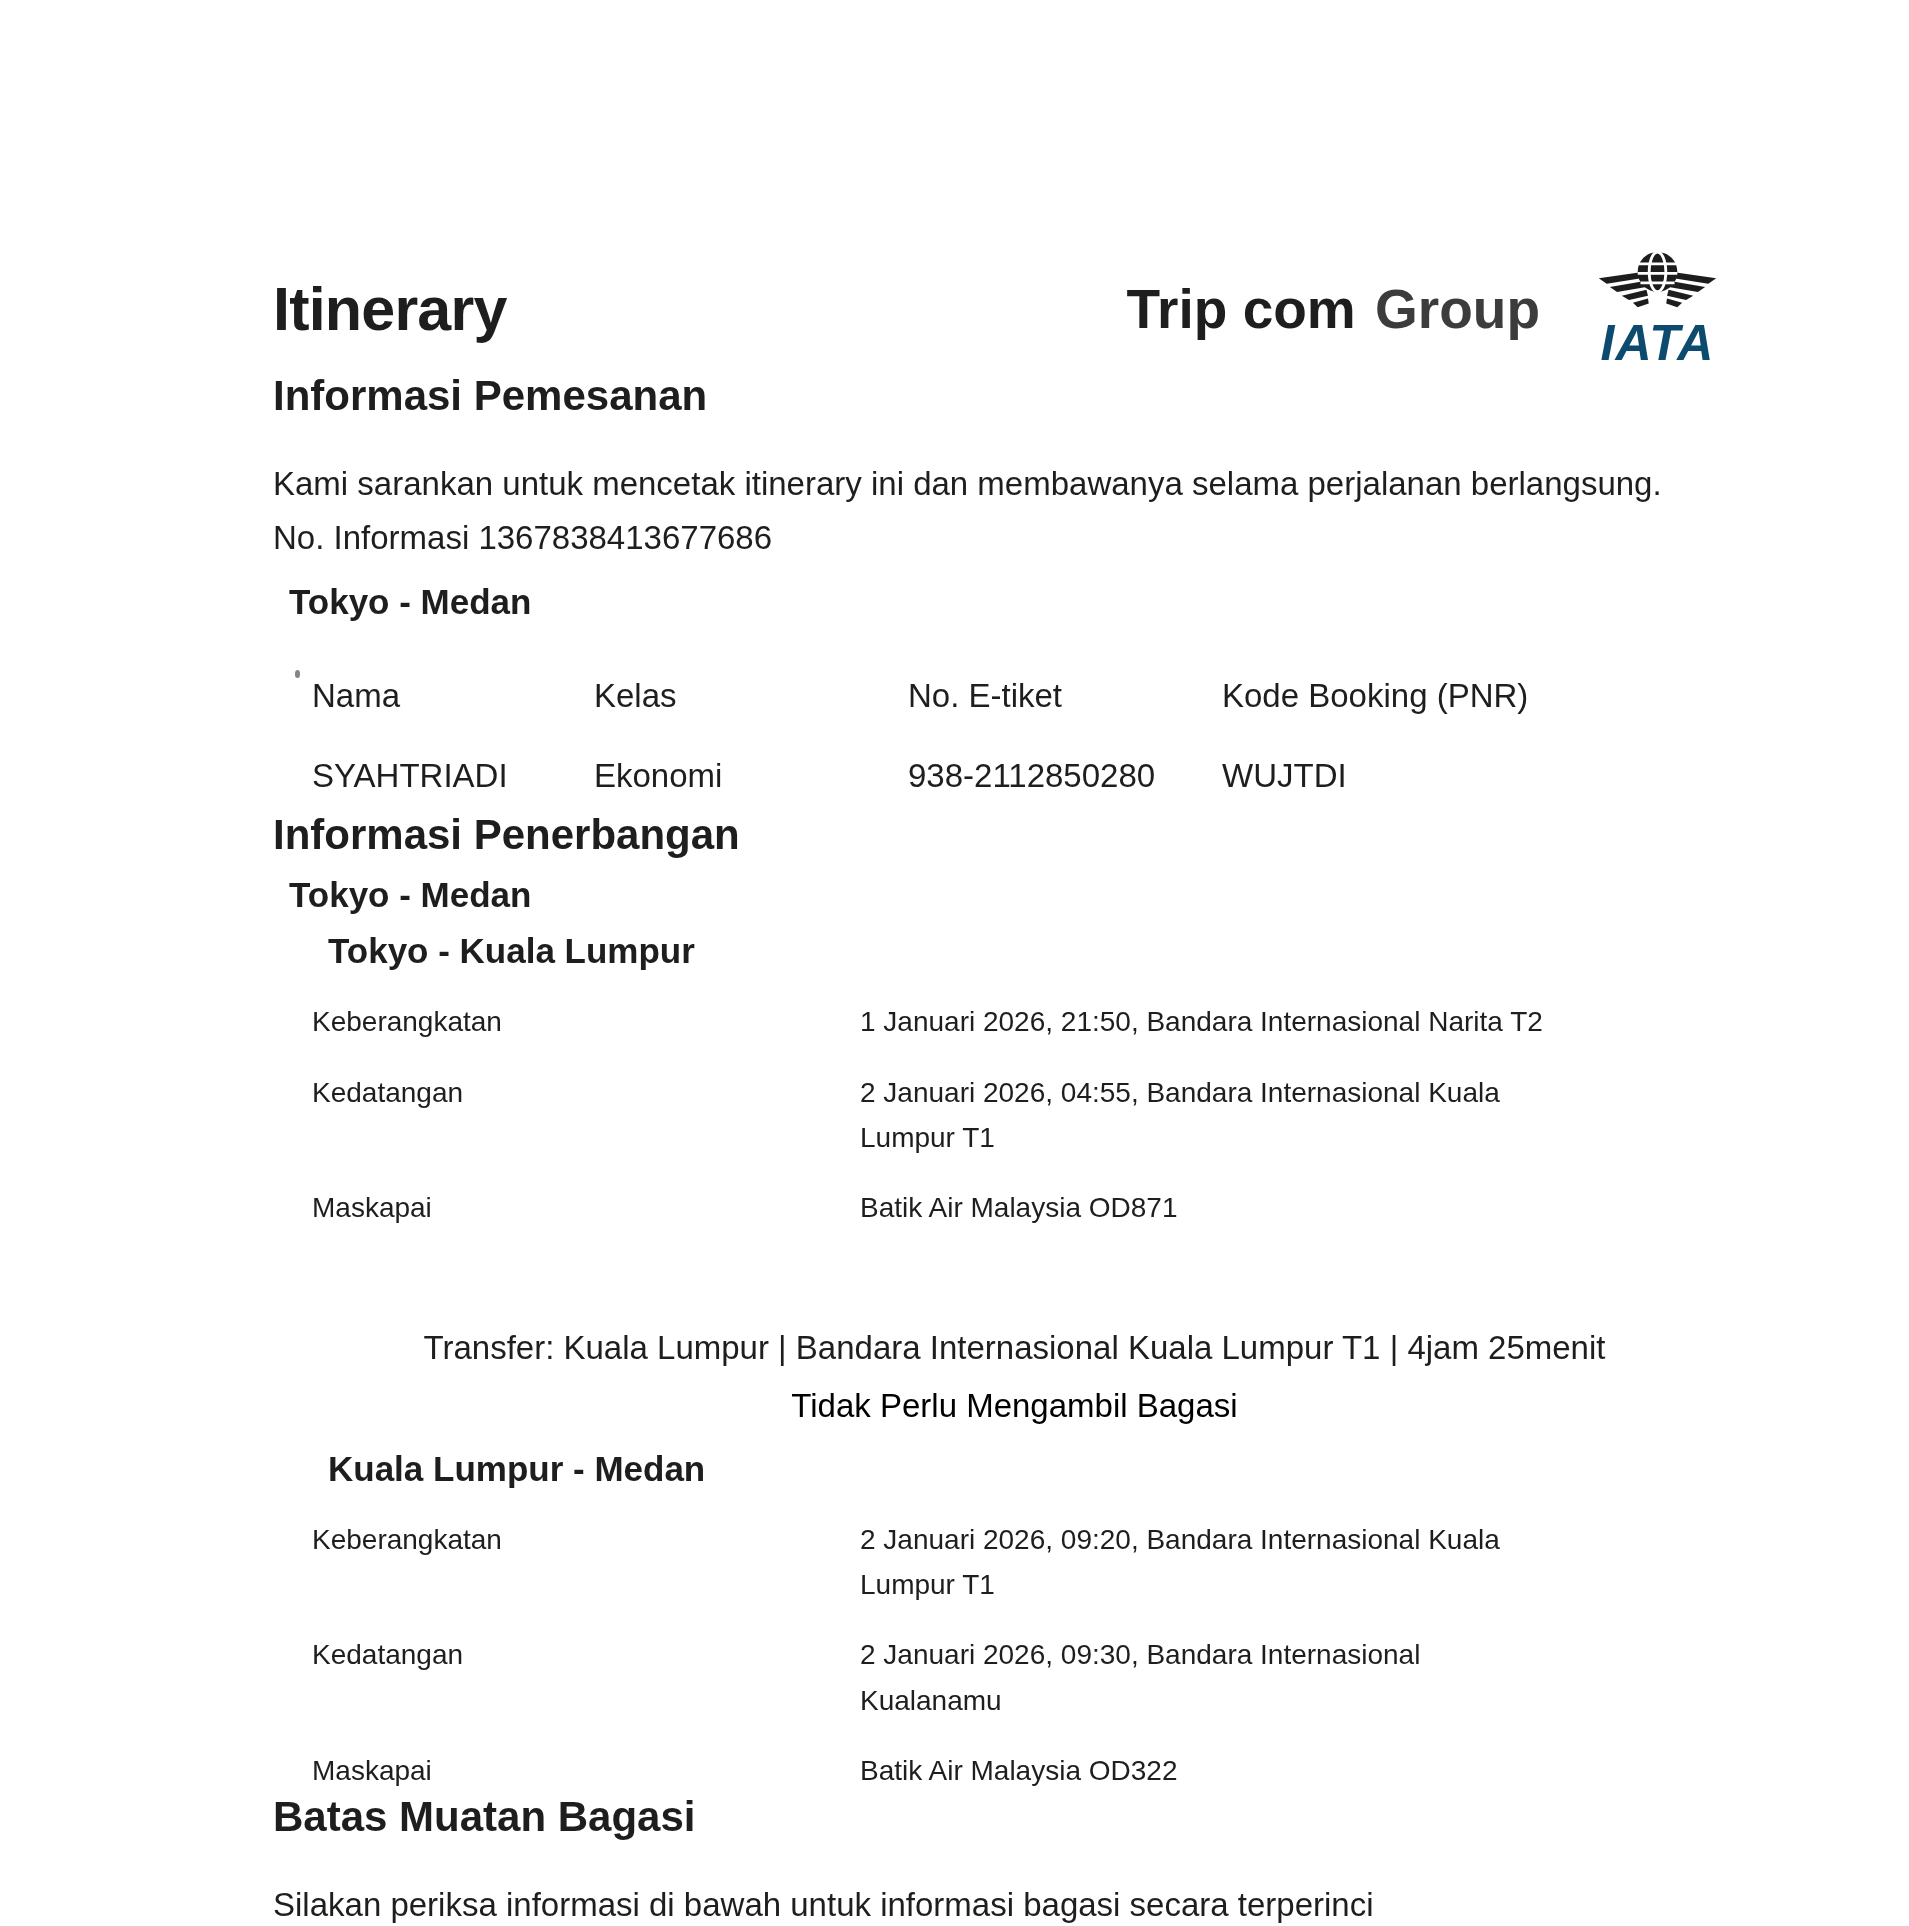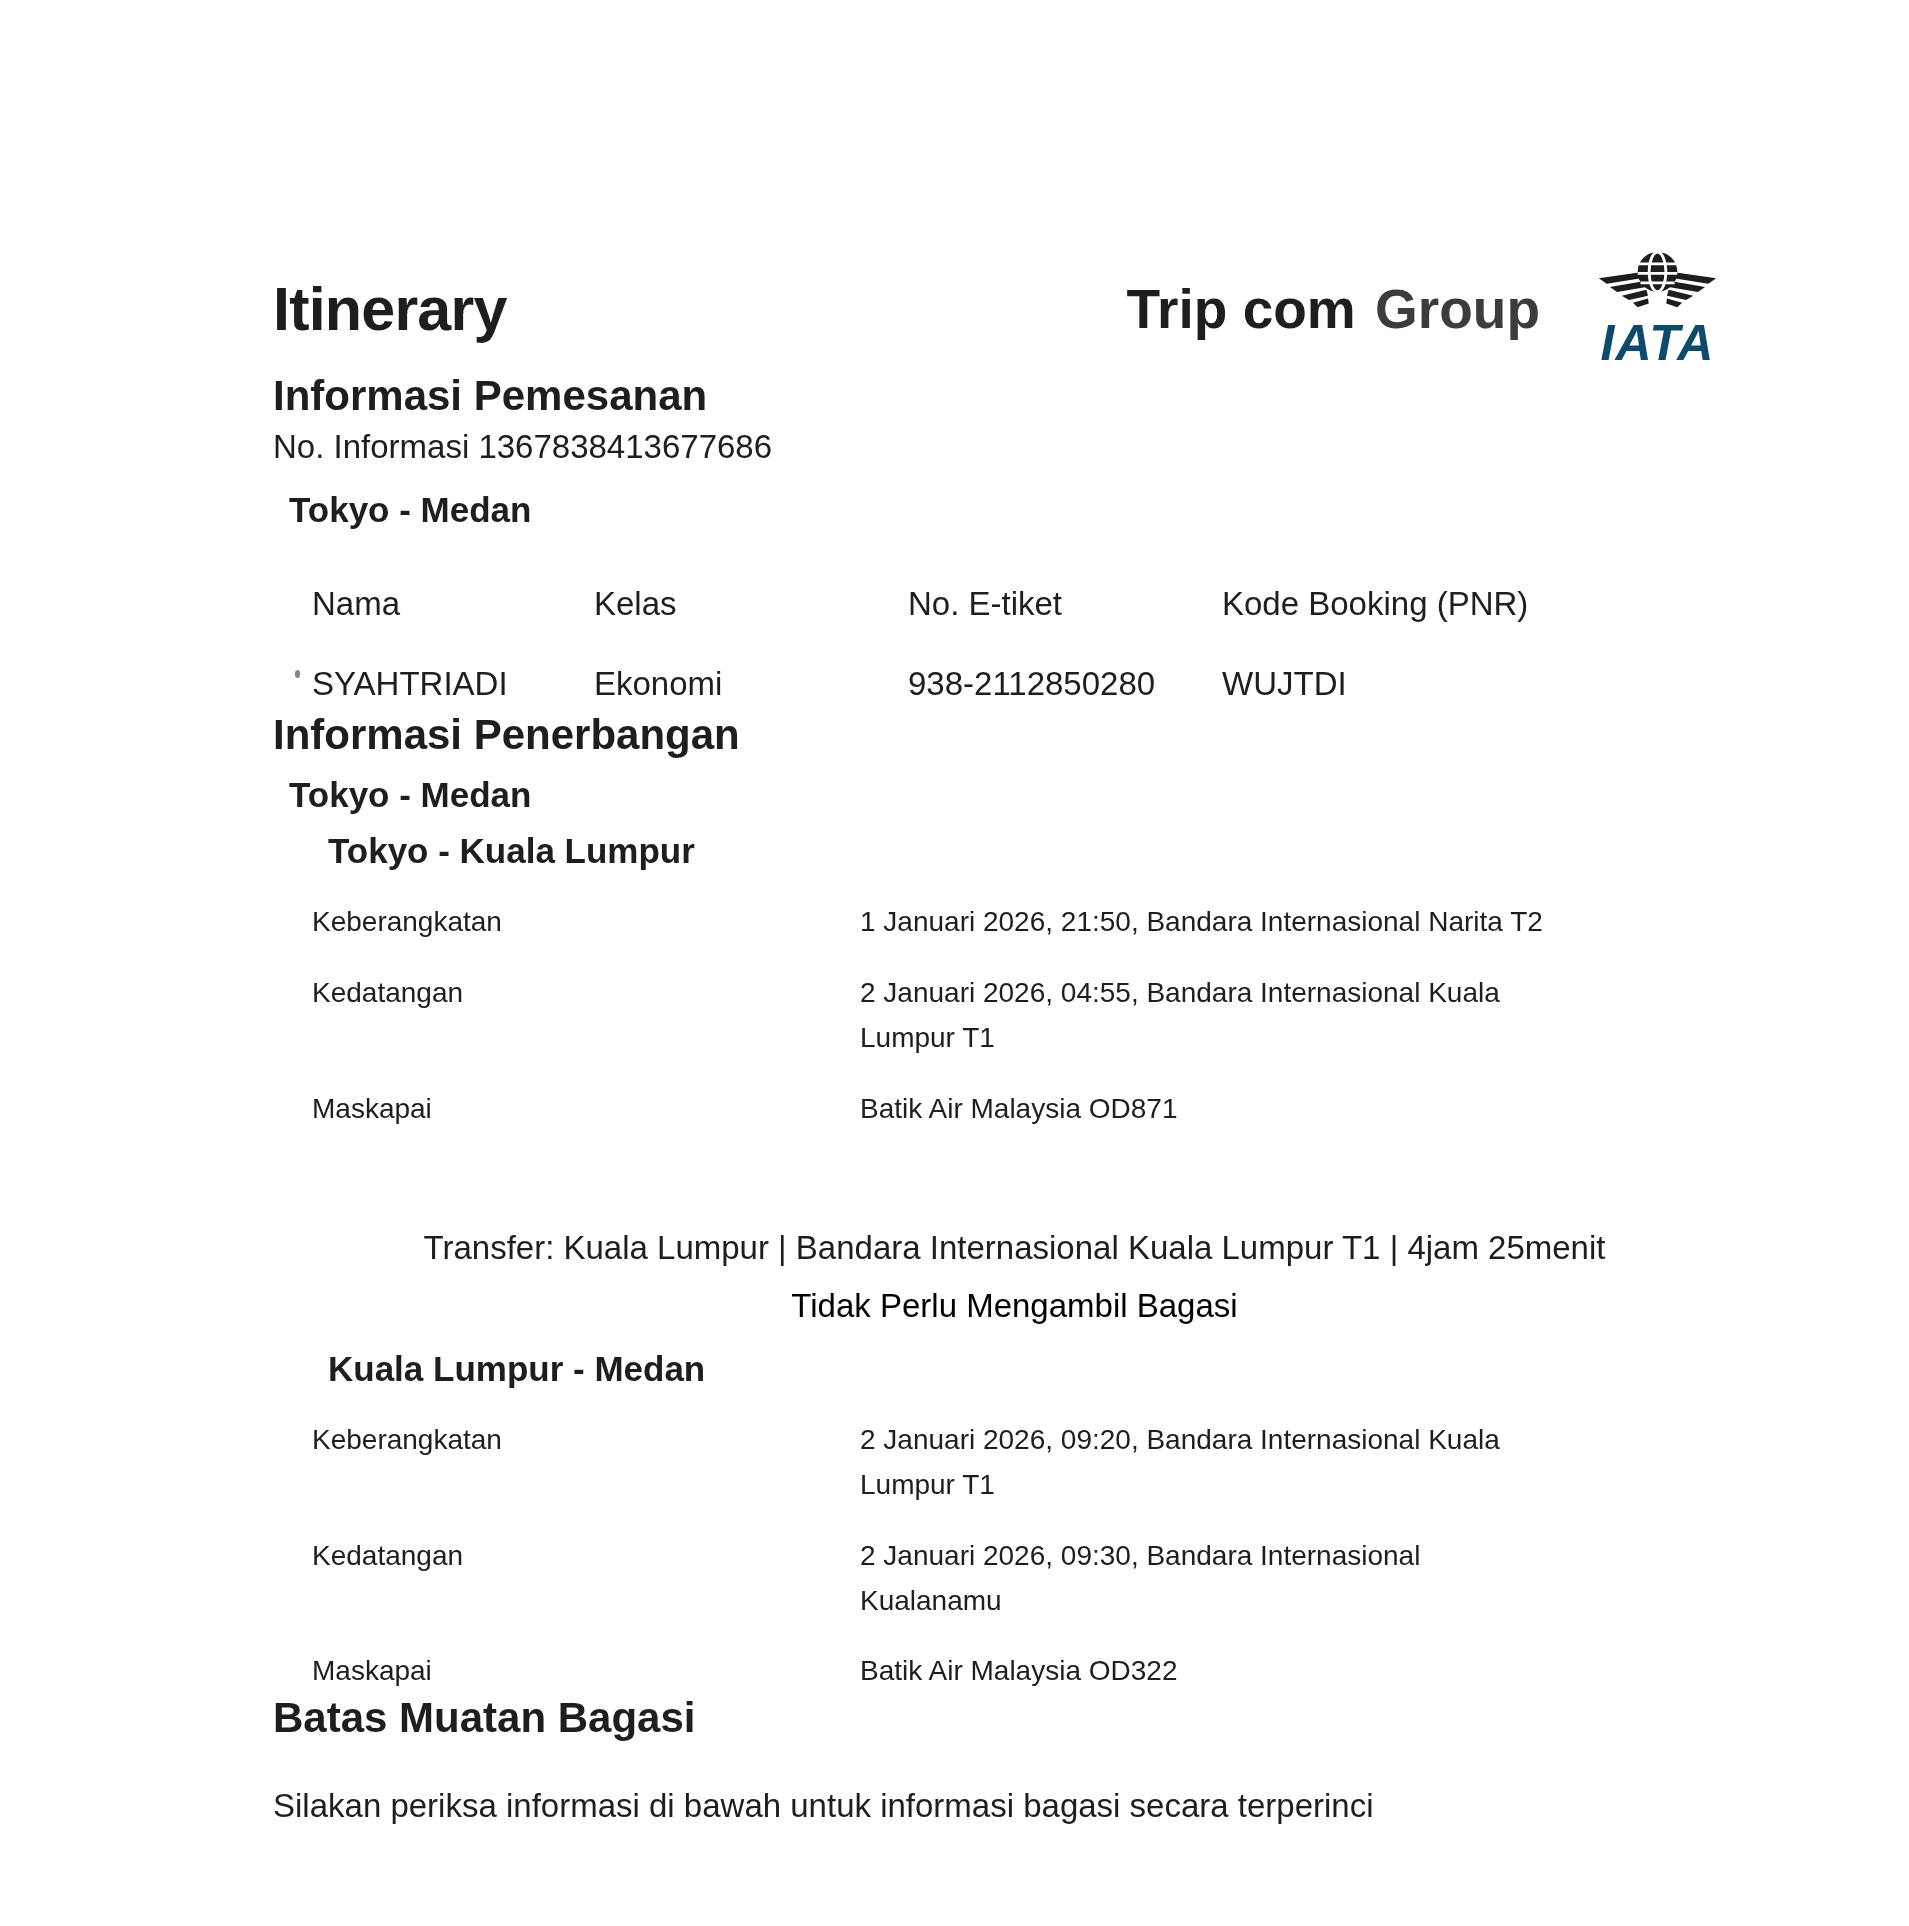--- a/index.html
+++ b/index.html
@@ -37,21 +37,21 @@
   .body-line { font-size: 33px; line-height: 1.66; margin: 0; }
   .note-first { margin-top: 37px; }
 
   .booking-route { margin-top: 58px; }
 
   
   .btable {
     display: grid;
     grid-template-columns: 282px 314px 314px 1fr;
     row-gap: 40px;
-    margin: 54px 0 8px 39px;
+    margin: 54px 0 16px 39px;
     font-size: 33px;
   }
   .btable .cell { line-height: 1.2; }
 
   
   .flight-route { margin-top: 73px; }
   .segment { margin-left: 39px; }
   .seg-title-1 { margin-top: 64px; }
   .seg-title-2 { margin-top: 69px; }
   .frow {
@@ -108,20 +108,21 @@
           <line x1="107" y1="90" x2="193" y2="90"></line>
           <ellipse cx="150" cy="62" rx="21" ry="50"></ellipse>
         </g>
       </svg>
       <div class="iata-text">IATA</div>
     </div>
   </header>
 
   <section>
     <h2 class="sec-heading booking-heading">Informasi Pemesanan</h2>
+    <p class="body-line note-first">Kami sarankan untuk mencetak itinerary ini dan membawanya selama perjalanan berlangsung.</p>
     <p class="body-line">No. Informasi 1367838413677686</p>
 
     <h3 class="sub-heading indent booking-route">Tokyo - Medan</h3>
 
     <div class="btable">
       <div class="cell">Nama</div>
       <div class="cell">Kelas</div>
       <div class="cell">No. E-tiket</div>
       <div class="cell">Kode Booking (PNR)</div>
 

